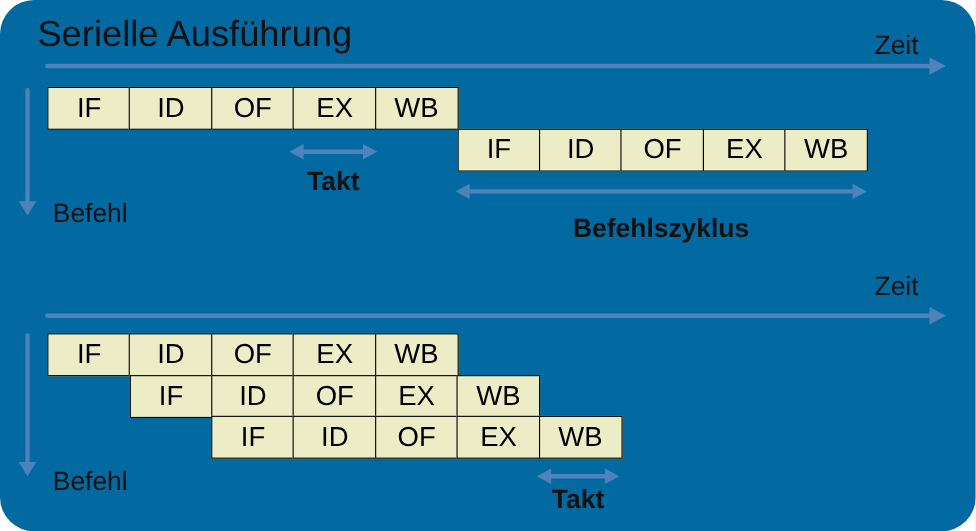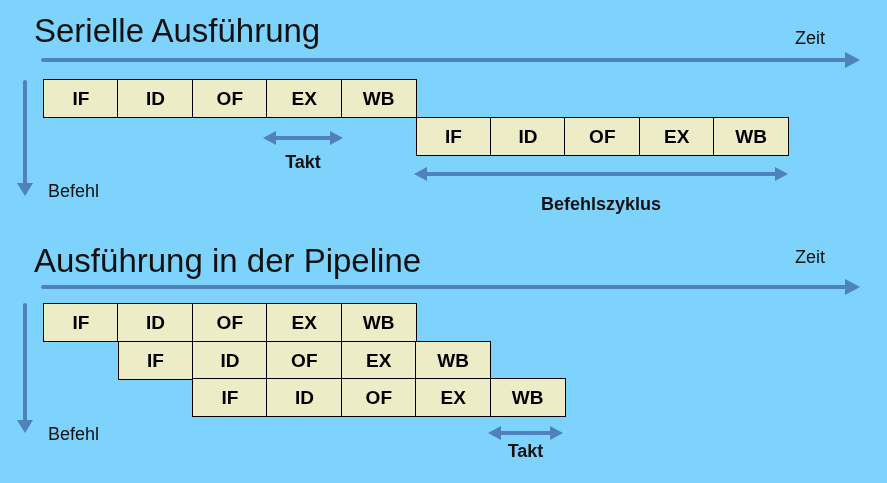--- a/index.html
+++ b/index.html
@@ -1,29 +1,29 @@
 <!DOCTYPE html>
 <html style="--box-fill: #ECEDC6; --arrow: #4F81BD;"><head>
 <meta charset="utf-8">
 <style>
   html,body{margin:0;padding:0;background:#ffffff;}
   .canvas{
-    position:relative;width:887px;height:483px;background:#7dd3fc;
-    font-family:"Liberation Sans","DejaVu Sans",sans-serif;color:#000;overflow:hidden;
+    position:relative;width:887px;height:483px;background:#0369a1;
+    font-family:"Liberation Sans","DejaVu Sans",sans-serif;color:#000;overflow:hidden;border-radius:31px;
   }
   .title{position:absolute;font-size:33px;line-height:1.1;white-space:nowrap;color:#111;}
-  .lbl{position:absolute;font-size:18px;line-height:1.15;white-space:nowrap;color:#111;}
+  .lbl{position:absolute;font-size:24px;line-height:1.15;white-space:nowrap;color:#111;}
   .lbl.center{text-align:center;font-weight:bold;}
   
   .stage-row{position:absolute;display:flex;}
   .stage-box{
     box-sizing:border-box;width:76px;height:39px;margin-left:-1.6px;
     border:1.6px solid #000;background:var(--box-fill,#ECEDC6);
     display:flex;align-items:center;justify-content:center;
-    font-size:19px;line-height:1;font-weight:bold;
+    font-size:25px;line-height:1;
   }
   .stage-box:first-child{margin-left:0;}
   
   .arrow{position:absolute;}
   .shaft-h{position:absolute;top:0;height:4px;background:var(--arrow,#4F81BD);border-radius:2px;}
   .head-r{position:absolute;right:0;top:-6px;width:0;height:0;
     border-left:15px solid var(--arrow,#4F81BD);border-top:8px solid transparent;border-bottom:8px solid transparent;}
   .head-l{position:absolute;left:0;top:-5px;width:0;height:0;
     border-right:13px solid var(--arrow,#4F81BD);border-top:7px solid transparent;border-bottom:7px solid transparent;}
   .head-r.small{top:-5px;border-left-width:13px;border-top-width:7px;border-bottom-width:7px;}
@@ -76,21 +76,20 @@
 
   <div class="lbl" style="left:48px;top:181px;">Befehl</div>
 
   <div class="arrow" style="left:414px;top:172px;width:374px;height:4px;">
     <div class="shaft-h" style="left:9px;right:9px;"></div>
       <div class="head-l"></div>
       <div class="head-r small"></div>
   </div>
   <div class="lbl center" style="left:414px;top:194px;width:374px;text-align:center;">Befehlszyklus</div>
 
-  <div class="title" style="left:34px;top:243px;">Ausführung in der Pipeline</div>
 
   <div class="lbl" style="left:795px;top:247px;">Zeit</div>
 
   <div class="arrow" style="left:41px;top:285px;width:819px;height:4px;">
     <div class="shaft-h" style="left:0;right:12px;"></div>
       <div class="head-r"></div>
   </div>
 
   <div class="arrow" style="left:23px;top:303px;width:4px;height:130px;">
     <div class="shaft-v" style="height:122px;"></div>

